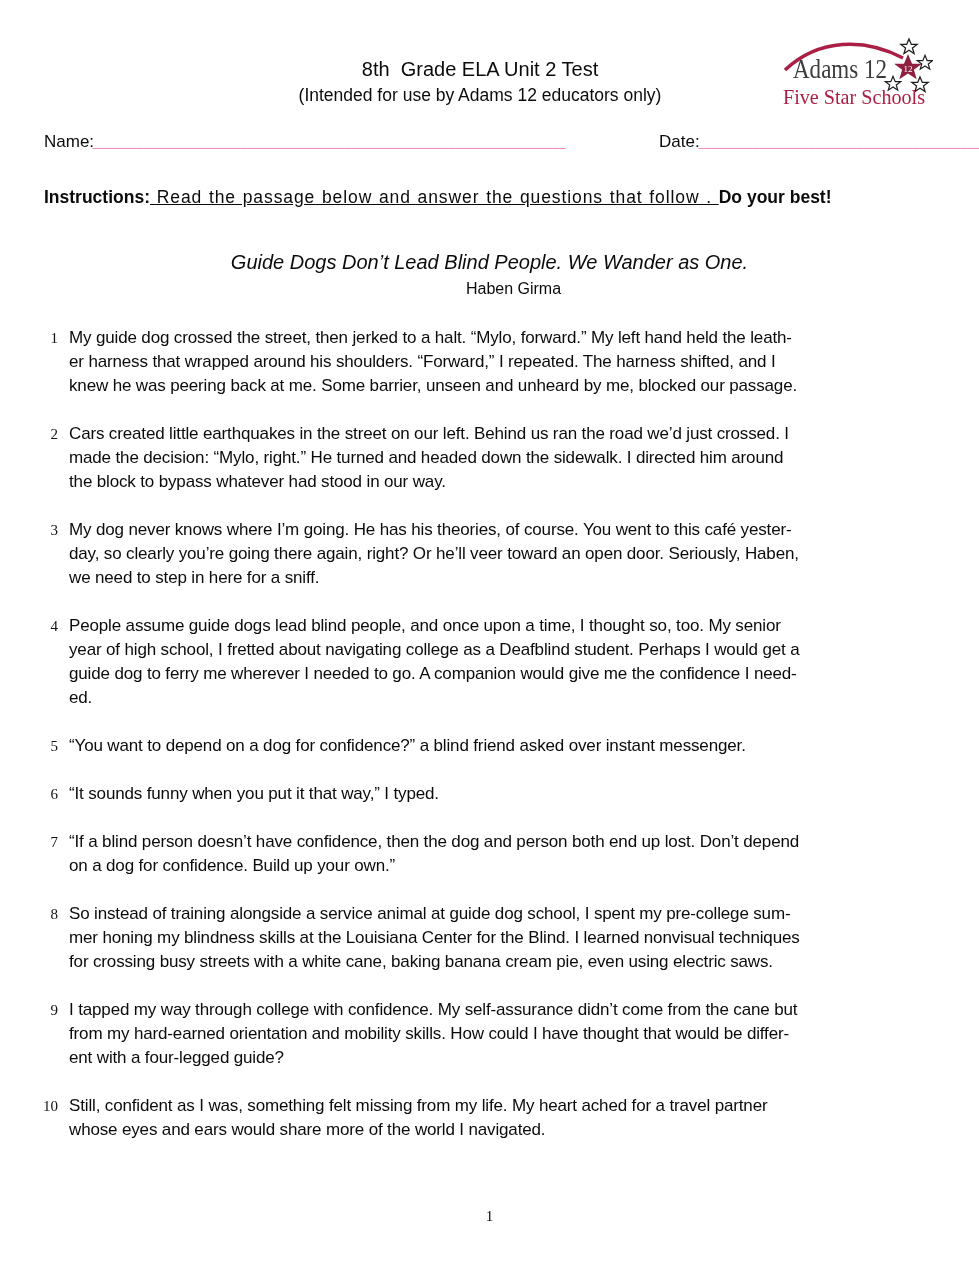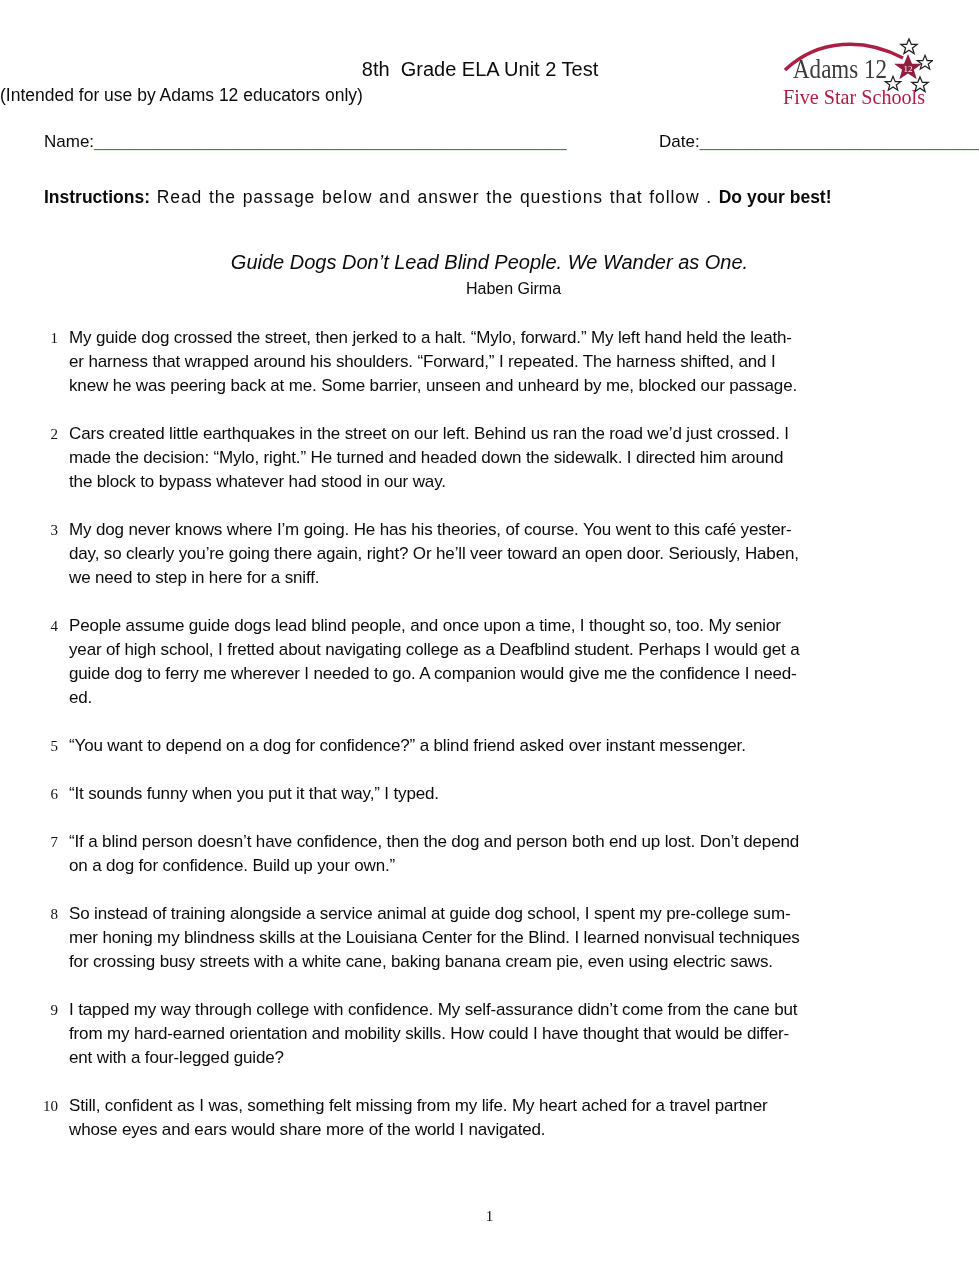--- a/index.html
+++ b/index.html
@@ -15,43 +15,44 @@
   .doc-title {
     position: absolute;
     top: 58px; left: 0; width: 960px;
     text-align: center;
     font-size: 20px;
     white-space: pre;
   }
   .doc-subtitle {
     position: absolute;
     top: 85px; left: 0; width: 960px;
+    text-align: center;
     font-size: 17.5px;
   }
   .logo {
     position: absolute;
     top: 32px; right: 46px;
     width: 152px; height: 78px;
   }
   .form-row {
     position: absolute;
     top: 132px; left: 44px; right: 44px;
     font-size: 17px;
     height: 22px;
   }
   .name-group { position: absolute; left: 0; top: 0; white-space: nowrap; }
   .date-group { position: absolute; left: 586px; top: 0; white-space: nowrap; margin-left: 29px; }
-  .blank-line { color: #4d7c0f; letter-spacing: 0px; }
+  .blank-line { color: #ec4899; letter-spacing: 0px; font-style: italic; }
   .instructions {
     position: absolute;
     top: 187px; left: 44px; right: 30px;
     font-size: 17.5px;
   }
   .instr-label { font-weight: bold; }
-  .instr-body { letter-spacing: 0.9px; word-spacing: 1px; }
+  .instr-body { letter-spacing: 0.9px; word-spacing: 1px; text-decoration: underline; }
   .instr-emphasis { font-weight: bold; margin-top: 11px; }
   .passage-title {
     position: absolute;
     top: 251px; left: 0; width: 979px;
     text-align: center;
     font-size: 20px;
     font-style: italic;
   }
   .passage-author {
     position: absolute;

